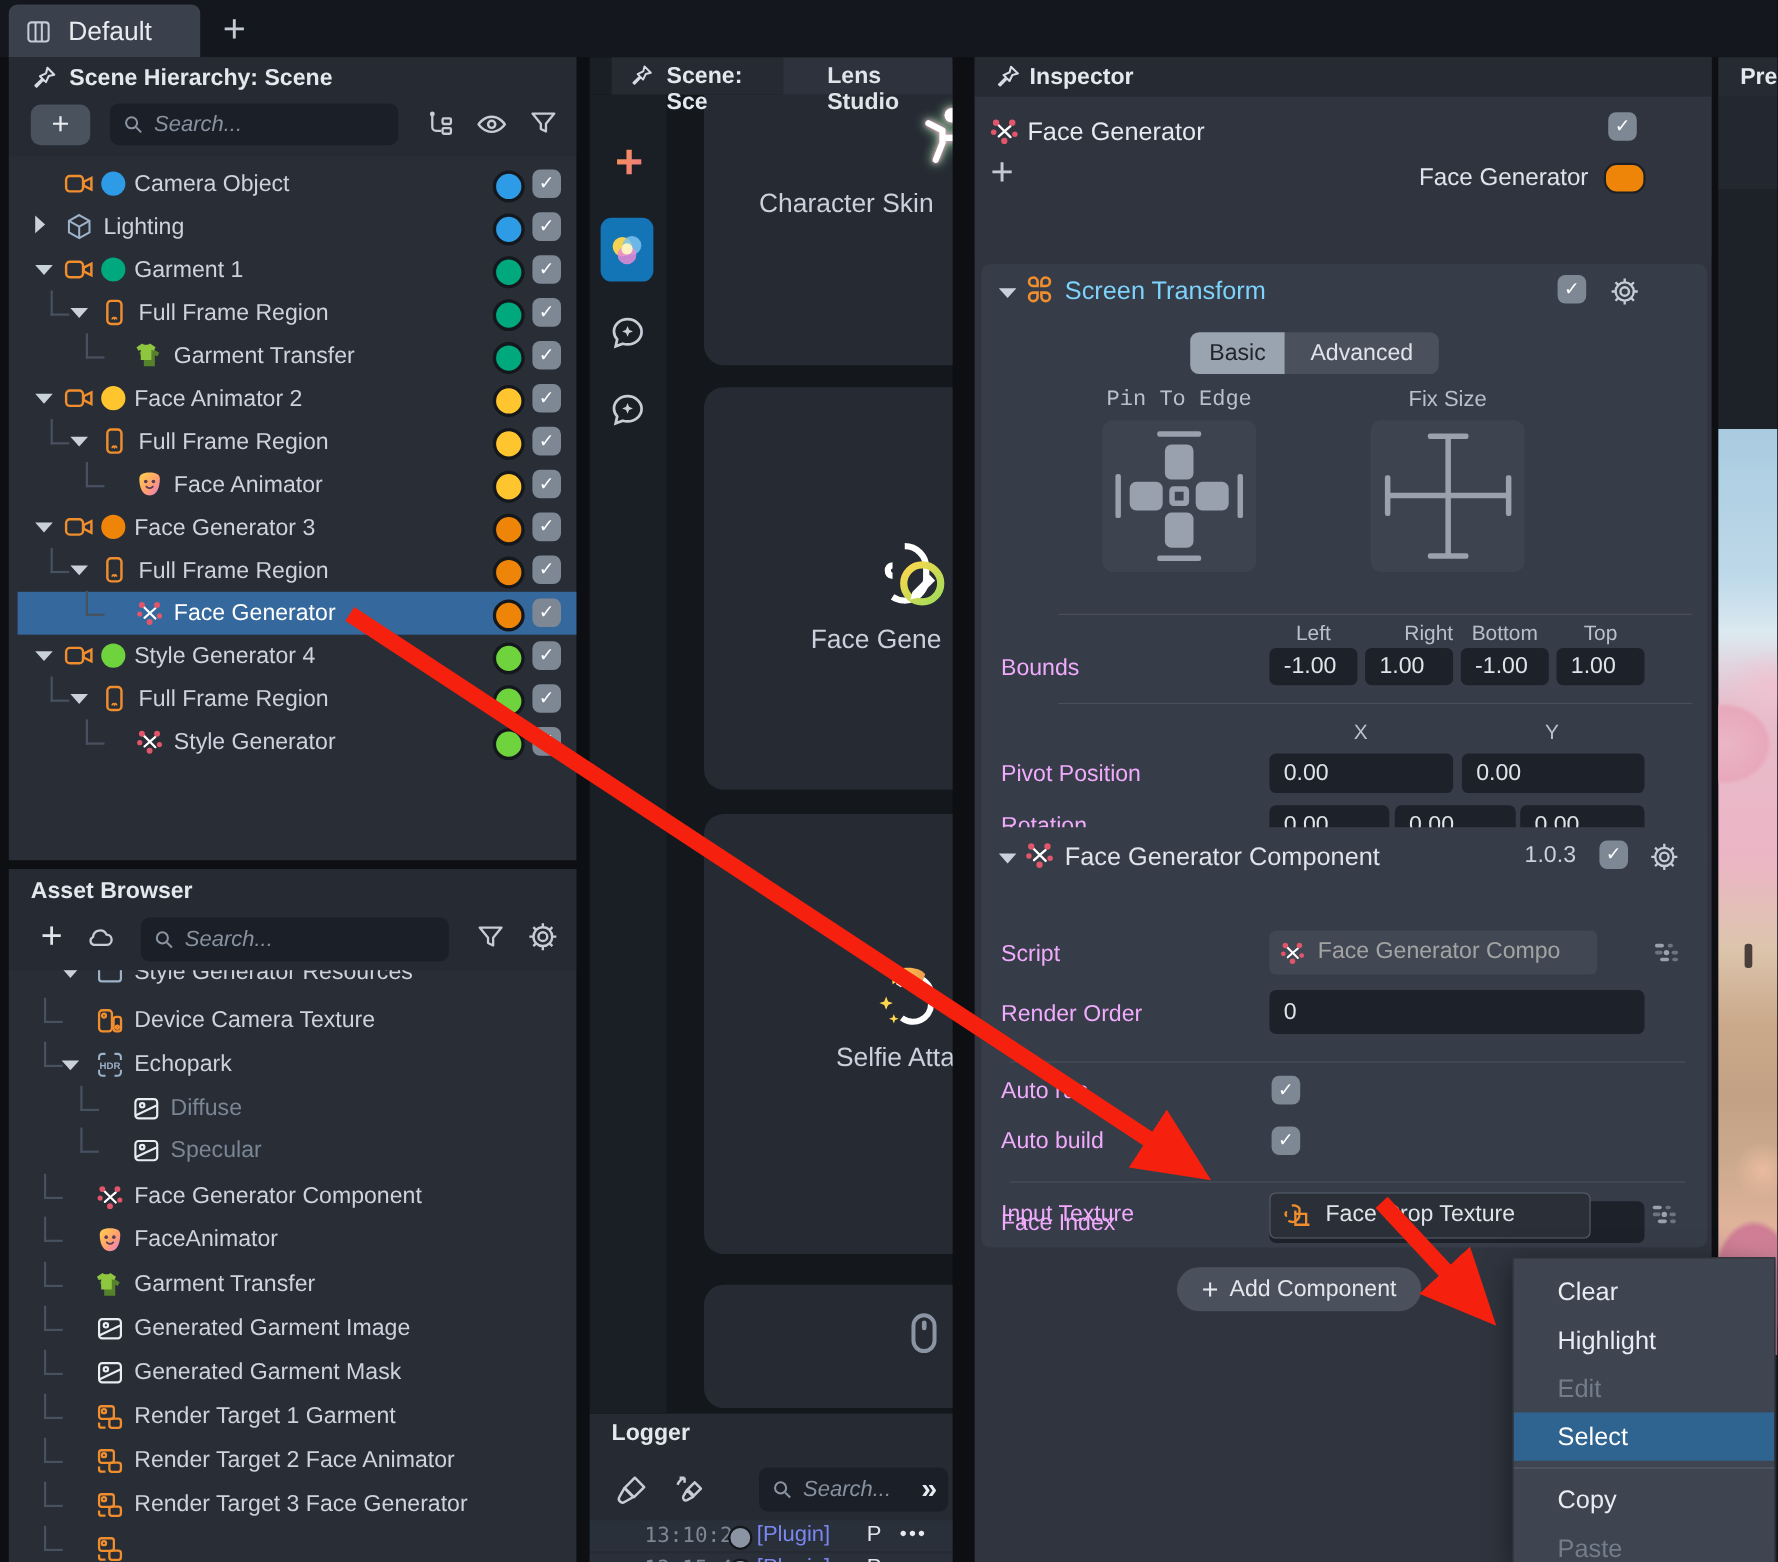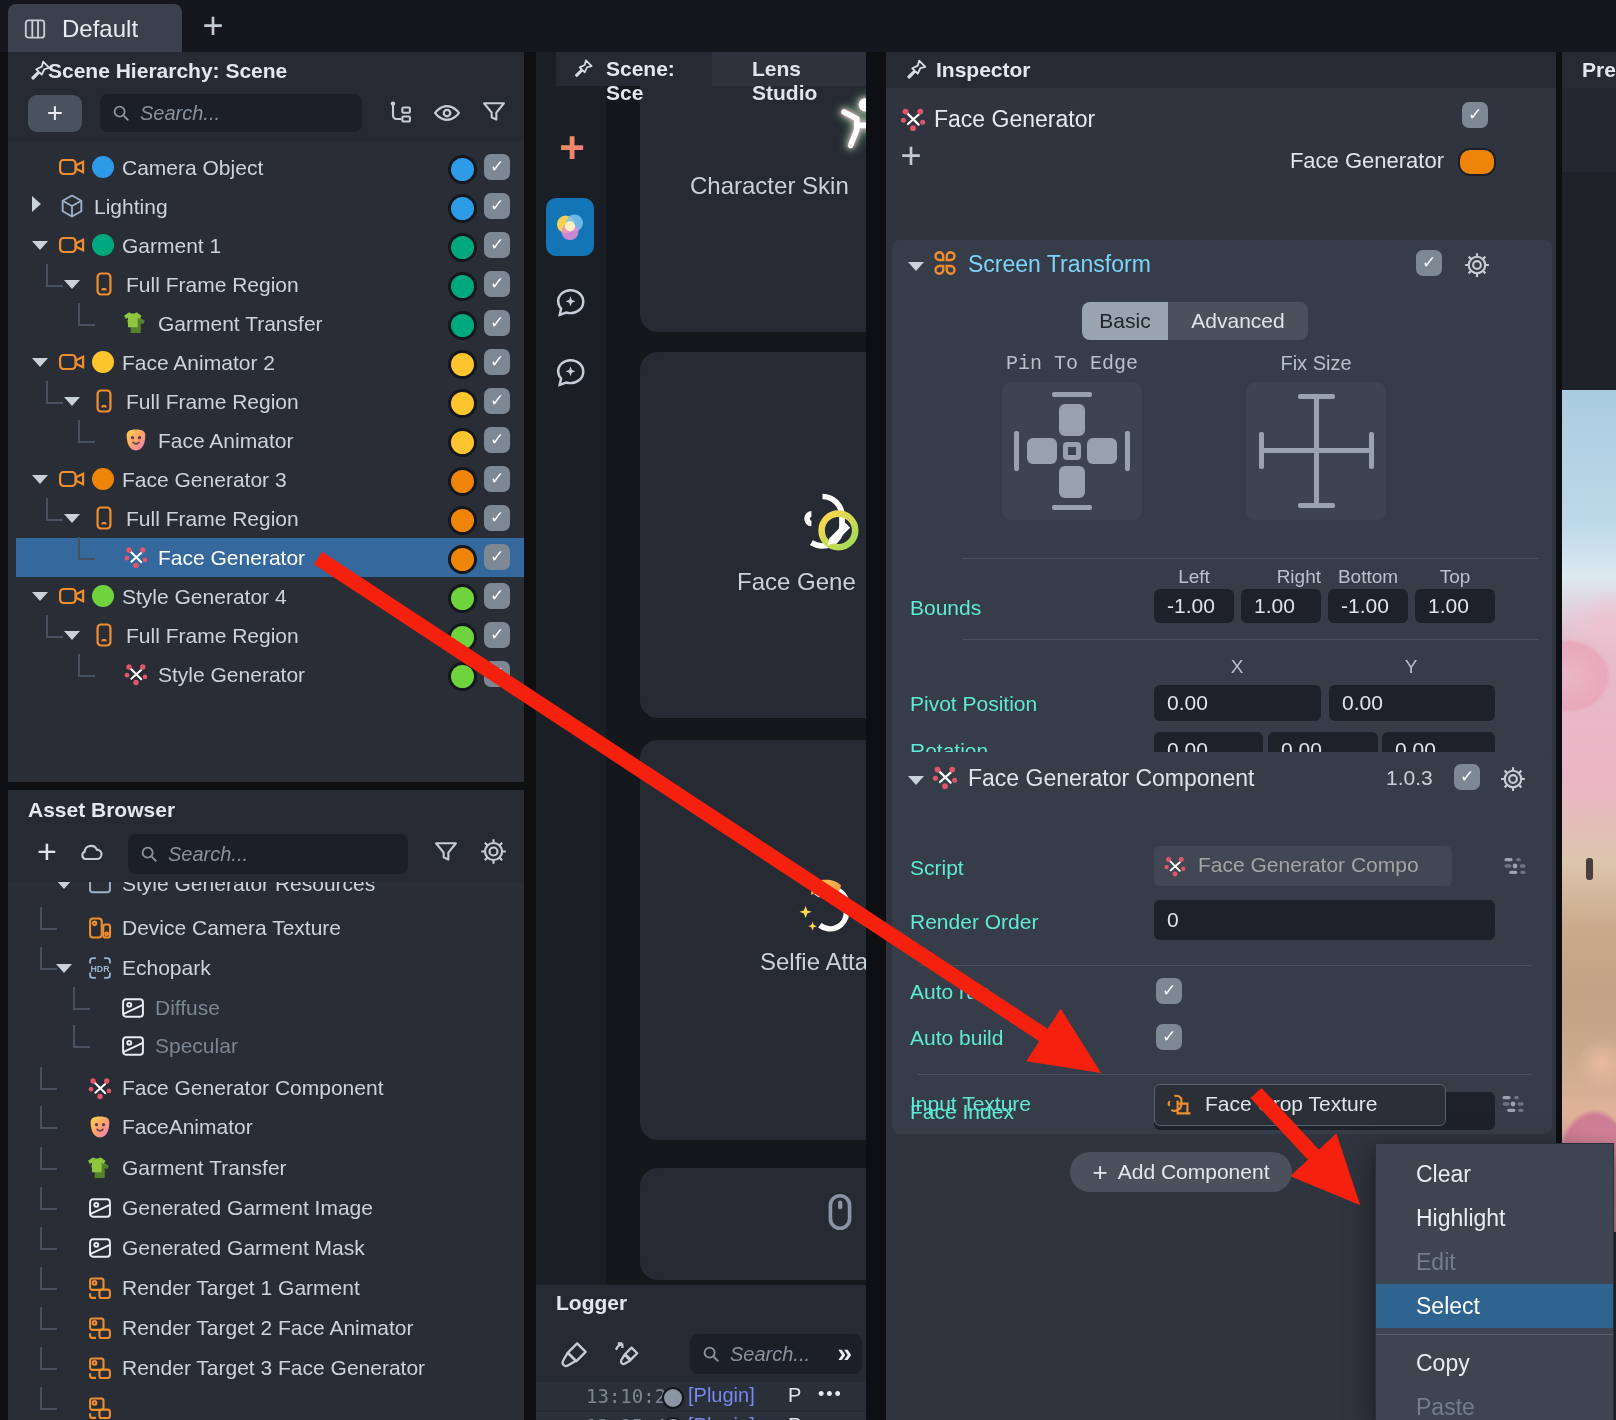--- a/index.html
+++ b/index.html
@@ -39,21 +39,21 @@
   .arow{position:absolute;left:8px;width:516px;height:40px;}
   .arow .lbl{position:absolute;font-size:21px;line-height:40px;color:#ccd3dd;white-space:nowrap;}
   .arow .chev{position:absolute;top:16px;}
   .arow .ticon{position:absolute;top:6px;width:28px;height:28px;}
   .a1 .chev{left:40px}
   .a1 .ticon{left:70px}.a2 .ticon{left:103px}
   .a1 .lbl{left:106px}.a2 .lbl{left:139px}
   .a1 .elb{left:24px}.a2 .elb{left:57px}
   .dim .lbl{color:#7b8694;}
   
-  .ilbl{position:absolute;font-size:21px;color:#5eead4;white-space:nowrap;}
+  .ilbl{position:absolute;font-size:21px;color:#f0abfc;white-space:nowrap;}
   .fld{position:absolute;background:#1d222a;border-radius:6px;color:#dfe4ea;font-size:21px;padding-left:13px;white-space:nowrap;overflow:hidden;}
   .colhdr{position:absolute;font-size:19px;color:#b8c0cb;text-align:center;}
   .divline{position:absolute;height:1px;background:#4a505c;}
   .gearic{position:absolute;width:30px;height:30px;}
   .menuitem{height:44px;line-height:44px;padding-left:40px;font-size:23px;color:#e8ecf2;}
   .menuitem.dis{color:#747e8b;}
   .menuitem.sel{background:#2f6491;color:#fff;}
   .card{position:absolute;background:#262a33;border-radius:18px;}
   .cardlbl{position:absolute;font-size:24px;color:#c9d1dc;white-space:nowrap;}
 </style>
@@ -69,21 +69,21 @@
     <span style="position:absolute;left:54px;top:11px;font-size:24px;color:#e8ecf1;">Default</span>
   </div>
   <div class="abs" style="left:196px;top:8px;width:34px;height:36px;color:#c3cad4;font-size:36px;line-height:36px;text-align:center;">+</div>
 </div>
 
 <div class="panel" style="left:8px;top:52px;width:516px;height:730px;background:#282d36;">
   <div class="abs" style="left:0;top:0;width:516px;height:90px;background:#262b33;z-index:2;">
     <span class="ic" style="position:absolute;left:20px;top:6px;width:25px;height:25px;"><svg viewBox="0 0 24 24" fill="none" stroke="#d6dce4" stroke-width="1.8" stroke-linejoin="round">
           <path d="M14.5 3.5l6 6-4.8 1.2-2.5 5.3-2.2-2.2L5 20l-1-1 6.2-6-2.2-2.2 5.3-2.5z"></path>
         </svg></span>
-    <span class="ptitle" style="position:absolute;left:40px;top:7px;">Scene Hierarchy: Scene</span>
+    <span class="ptitle" style="position:absolute;left:55px;top:7px;">Scene Hierarchy: Scene</span>
     <div class="abs" style="left:20px;top:43px;width:54px;height:37px;background:#4a525e;border-radius:9px;color:#e8ecf1;font-size:28px;text-align:center;line-height:35px;">+</div>
     <span class="srchwrap" style="left:92px;top:42px;">
       <span class="ic mag"><svg viewBox="0 0 24 24" fill="none" stroke="#8a94a2" stroke-width="2">
             <circle cx="10.5" cy="10.5" r="5.5"></circle>
             <path d="M15 15l5 5"></path>
           </svg></span>
       <input class="search" style="width: 212px; height: 38px;" placeholder="Search...">
     </span>
     <span class="ic" style="position:absolute;left:378px;top:46px;width:28px;height:28px;"><svg viewBox="0 0 24 24" fill="none" stroke="#c6cdd7" stroke-width="1.8">
           <path d="M6 6v9a3 3 0 003 3h4"></path>

